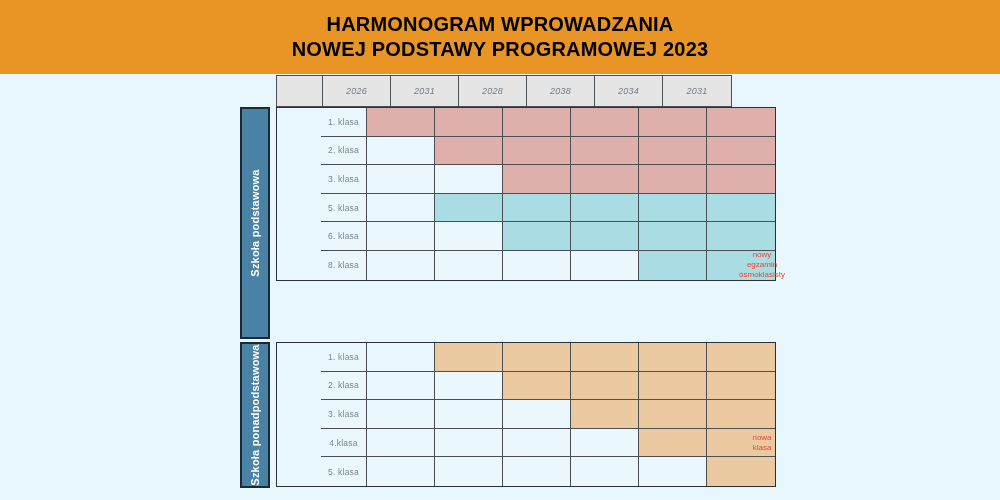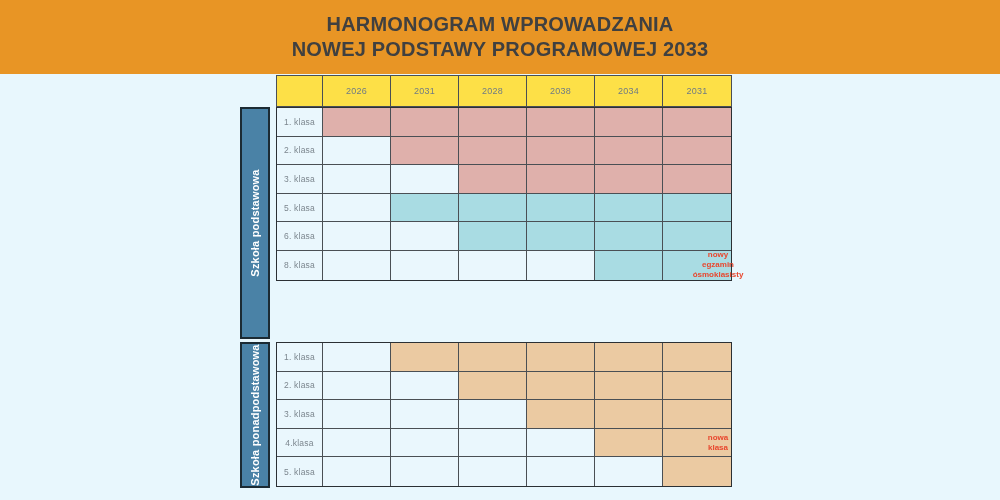--- a/index.html
+++ b/index.html
@@ -11,21 +11,21 @@
     position:relative;
   }
   #header-banner{
     position:absolute;left:0;top:0;width:1000px;height:74px;
     background:#e89525;
     display:flex;flex-direction:column;
     align-items:center;justify-content:center;
     box-sizing:border-box;
   }
   .banner-line{
-    color:#404040;
+    color:#000000;
     font-size:20px;
     font-weight:bold;
     letter-spacing:.2px;
     line-height:25px;
     text-align:center;
     white-space:nowrap;
   }
   #chart-area{
     position:absolute;left:240px;top:74px;
     width:500px;height:426px;
@@ -33,27 +33,28 @@
 
   
   #year-header-row{
     position:absolute;left:36px;top:1px;
     display:flex;
     border:1.5px solid #4a4f54;
     box-sizing:border-box;
   }
   .hdr-cell{
     box-sizing:border-box;
-    background:#fde047;
+    background:#e5e5e5;
     border-right:1.5px solid #4a4f54;
     height:30px;
     display:flex;align-items:center;justify-content:center;
     color:#6f7b84;
     font-size:9px;
     letter-spacing:.3px;
+    font-style:italic;
   }
   .hdr-cell:last-child{border-right:none;text-align:right;}
   .hdr-corner{width:46px;}
   .hdr-year{width:68px;}
 
   
   .section-block{position:absolute;left:0;}
   .stage-label{
     position:absolute;left:0;top:0;
     width:30px;
@@ -67,20 +68,21 @@
     white-space:nowrap;
     color:#ffffff;
     font-size:11px;
     font-weight:bold;
     letter-spacing:.2px;
   }
   .grid-wrap{
     position:absolute;left:36px;top:0;
     border:1.5px solid #2b3034;
     box-sizing:border-box;
+    padding-left:44px;
   }
   .grid-row{display:flex;}
   .cell{
     box-sizing:border-box;
     width:68px;height:28.6px;
     border-right:1.5px solid #4a4f54;
     border-bottom:1.5px solid #4a4f54;
     background:#eaf7fd;
     display:flex;align-items:center;justify-content:center;
     text-align:center;
@@ -93,32 +95,32 @@
     background:#eaf7fd;
   }
   .grid-row:last-child .cell{border-bottom:none;}
   .grid-row .cell:last-child{border-right:none;}
   .cell.fill-pink{background:#dfb0ab;}
   .cell.fill-blue{background:#a9dce3;}
   .cell.fill-tan{background:#ebcaa2;}
   .cell .note{
     color:#e8472e;
     font-size:8px;
-    font-weight:bold;
+    font-weight:normal;
     line-height:10px;
     padding:0 2px;
     margin-left:42px;
   }
 </style>
 </head>
 <body>
 
 <div id="header-banner">
   <div class="banner-line">HARMONOGRAM WPROWADZANIA</div>
-  <div class="banner-line">NOWEJ PODSTAWY PROGRAMOWEJ 2033</div>
+  <div class="banner-line">NOWEJ PODSTAWY PROGRAMOWEJ 2023</div>
 </div>
 
 <div id="chart-area">
   <div id="year-header-row">
     <div class="hdr-cell hdr-corner"></div>
   <div class="hdr-cell hdr-year">2026</div>
       <div class="hdr-cell hdr-year">2031</div>
       <div class="hdr-cell hdr-year">2028</div>
       <div class="hdr-cell hdr-year">2038</div>
       <div class="hdr-cell hdr-year">2034</div>

